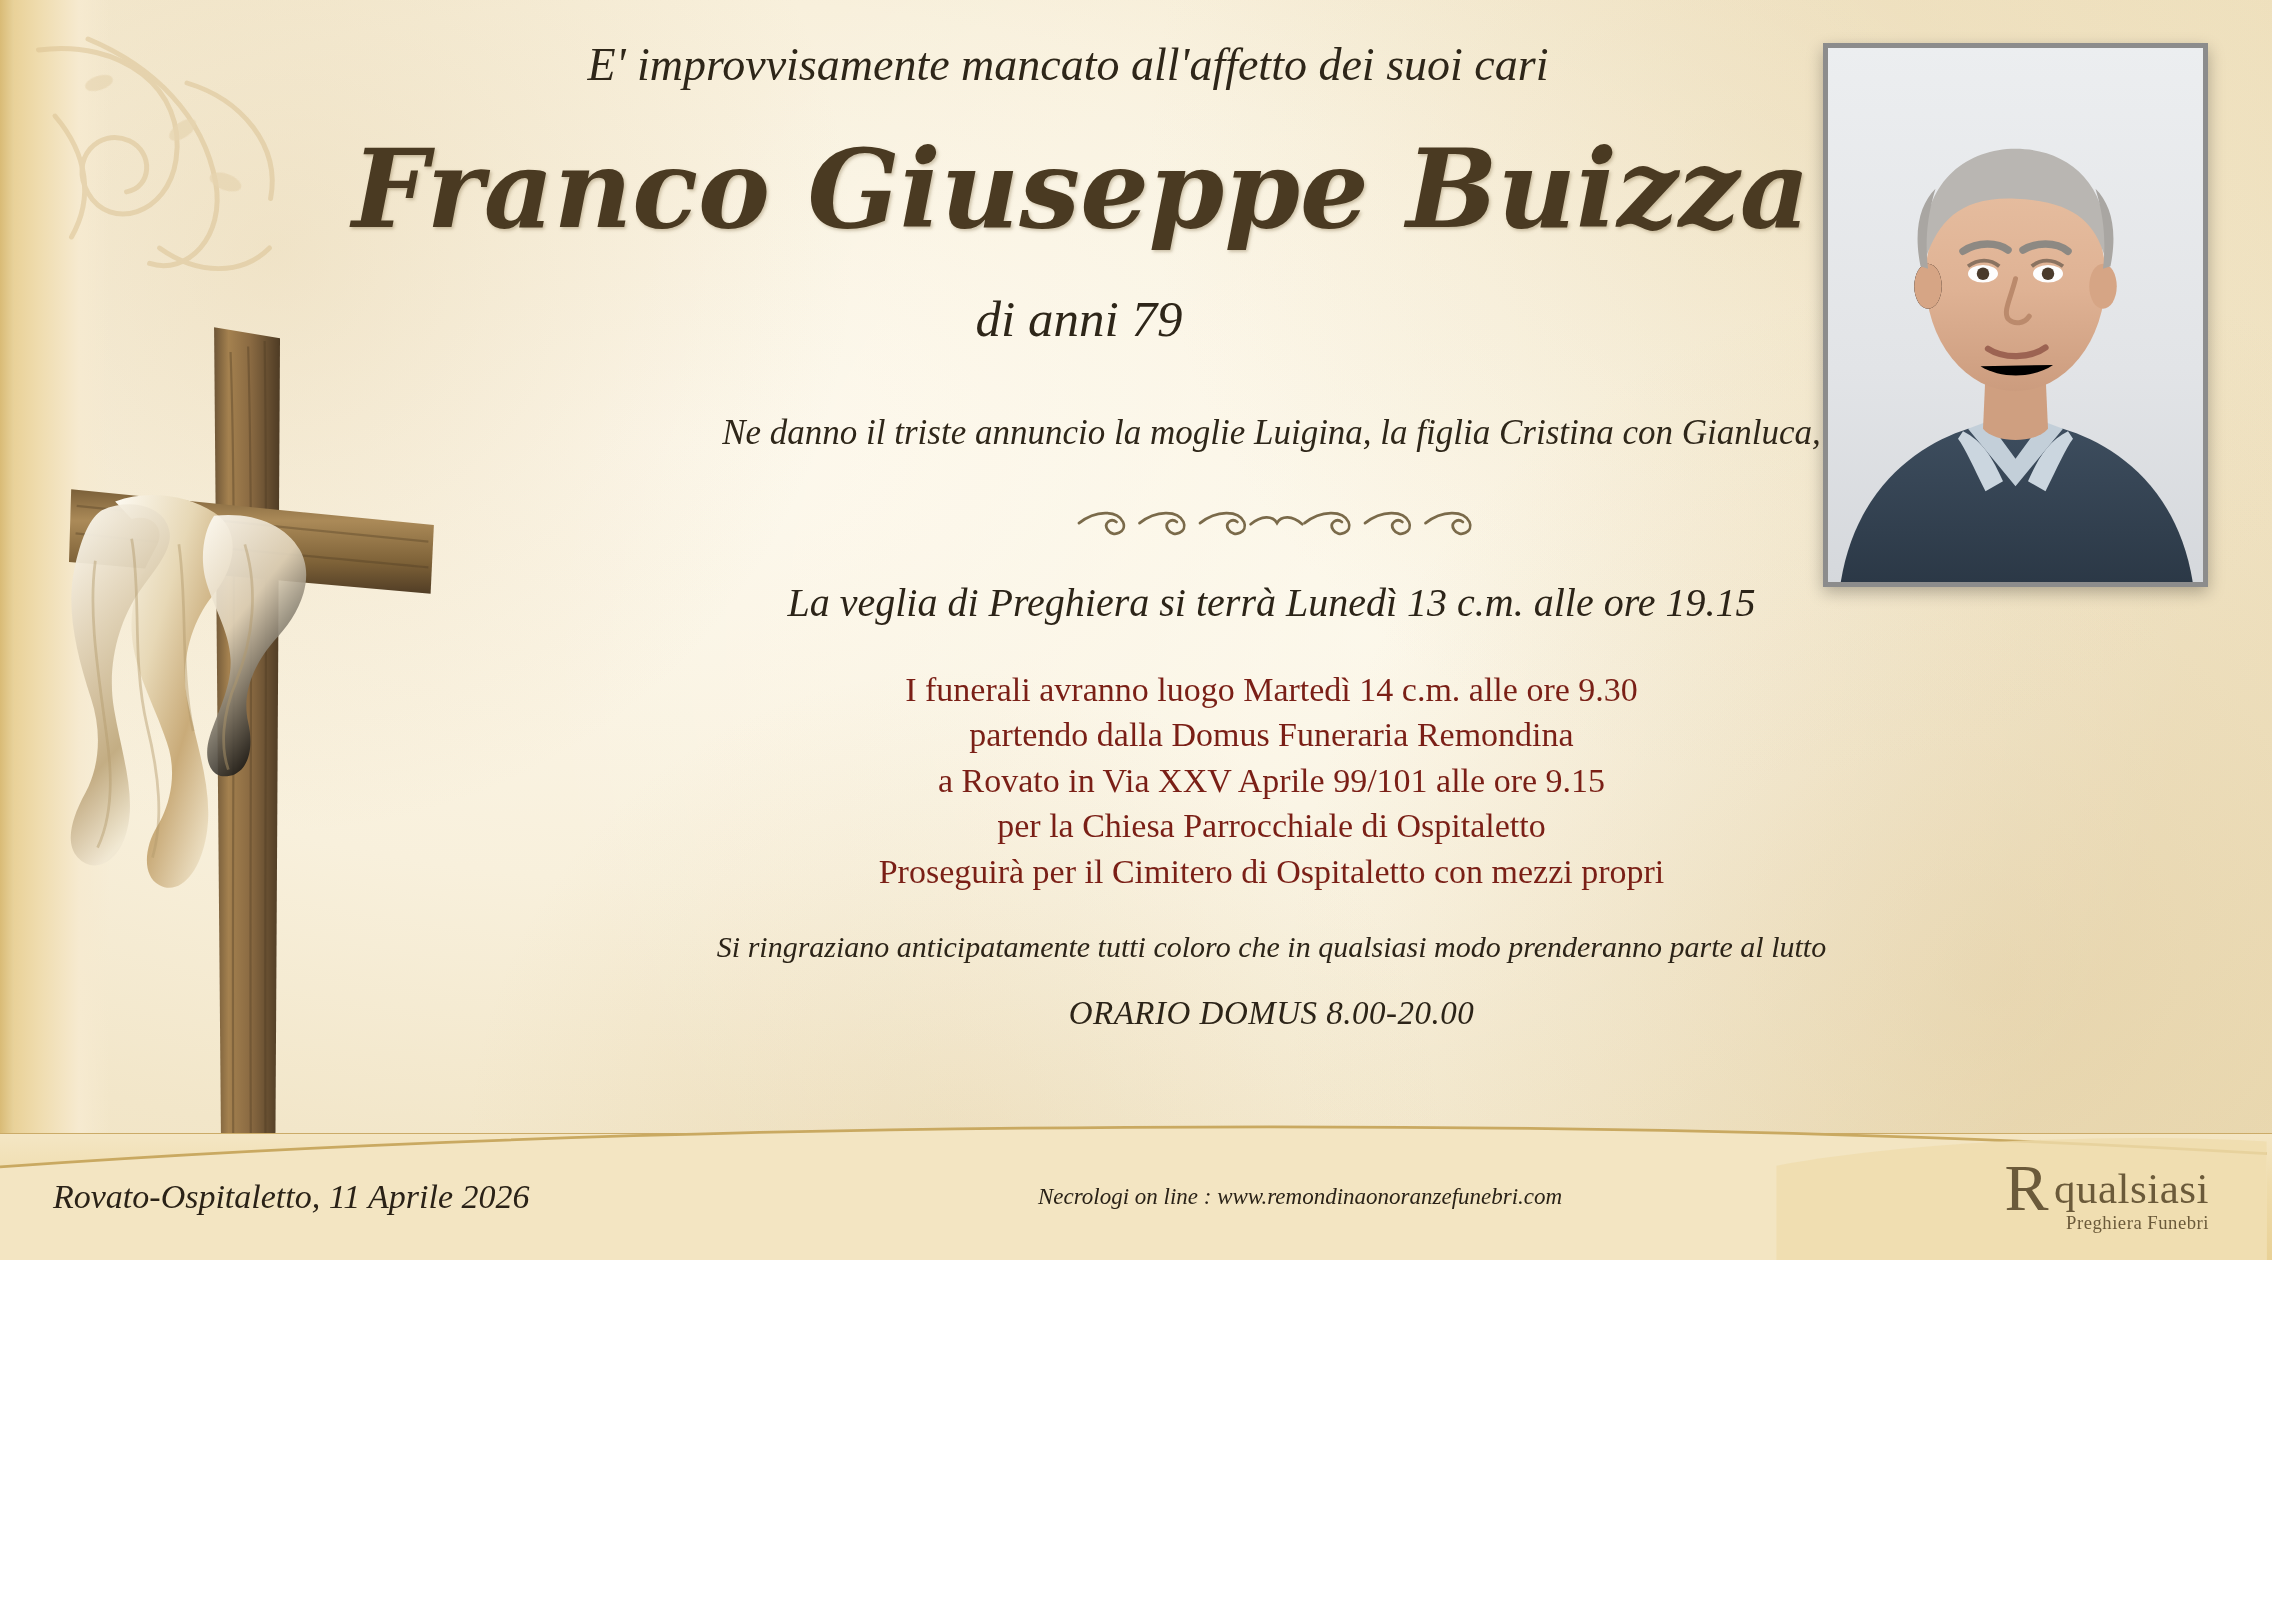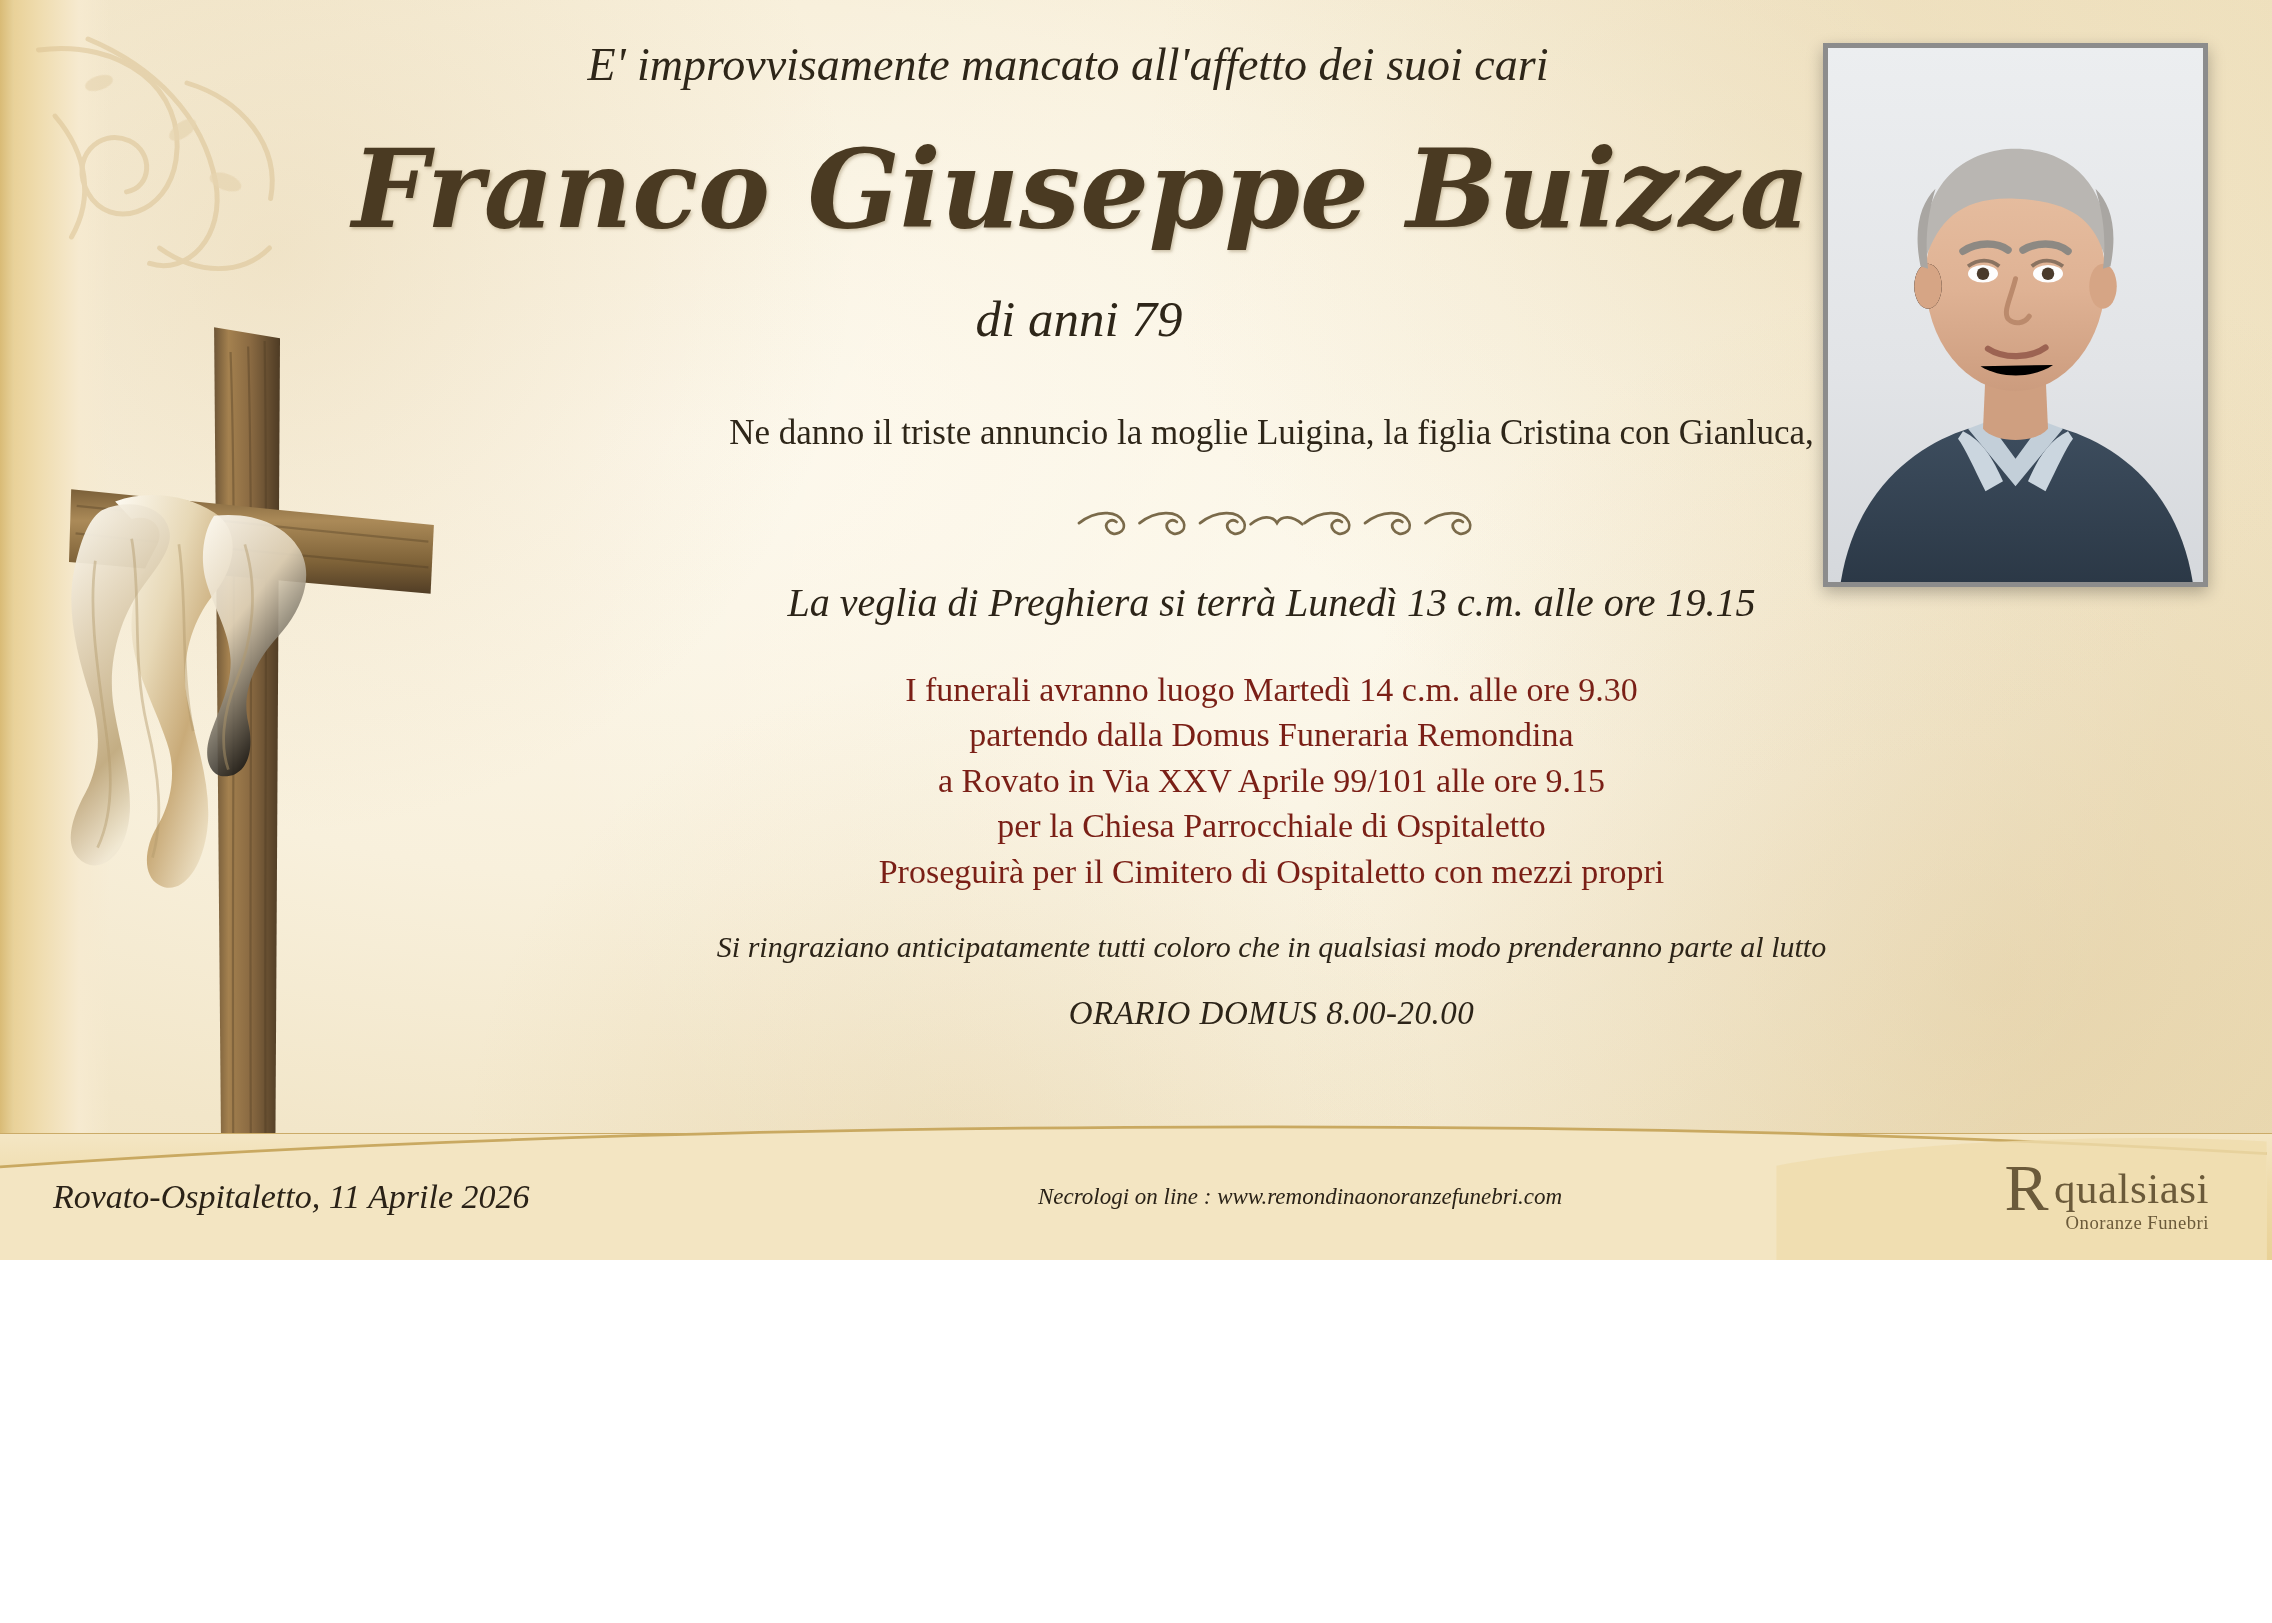--- a/index.html
+++ b/index.html
@@ -198,20 +198,21 @@
     font-style: italic;
     color: #2e2619;
     margin-top: 46px;
     margin-right: 385px;
   }
 
   .announce {
     margin-top: 59px;
     font-size: 35px;
     line-height: 1.5;
+    font-style: italic;
     color: #2e2619;
   }
 
   .divider {
     margin: 40px auto 0;
     width: 451px;
     height: 44px;
     color: #7a6a4a;
   }
 
@@ -436,19 +437,19 @@
     <path d="M3240 118 C 3500 70, 3900 58, 4134 74 L4134 290 L3240 290 Z" fill="#efdcac" opacity="0.8"></path>
   </svg>
 
   <div class="footer-inner">
     <div class="footer-place">Rovato-Ospitaletto, 11 Aprile 2026</div>
     <div class="footer-online">Necrologi on line : www.remondinaonoranzefunebri.com</div>
     <div class="logo">
       <div class="logo-r">R</div>
       <div class="logo-txt">
         <div class="logo-main">qualsiasi</div>
-        <div class="logo-sub">Onoranze Funebri</div>
+        <div class="logo-sub">Preghiera Funebri</div>
       </div>
     </div>
   </div>
 
 </div>
 
 
 </body></html>

